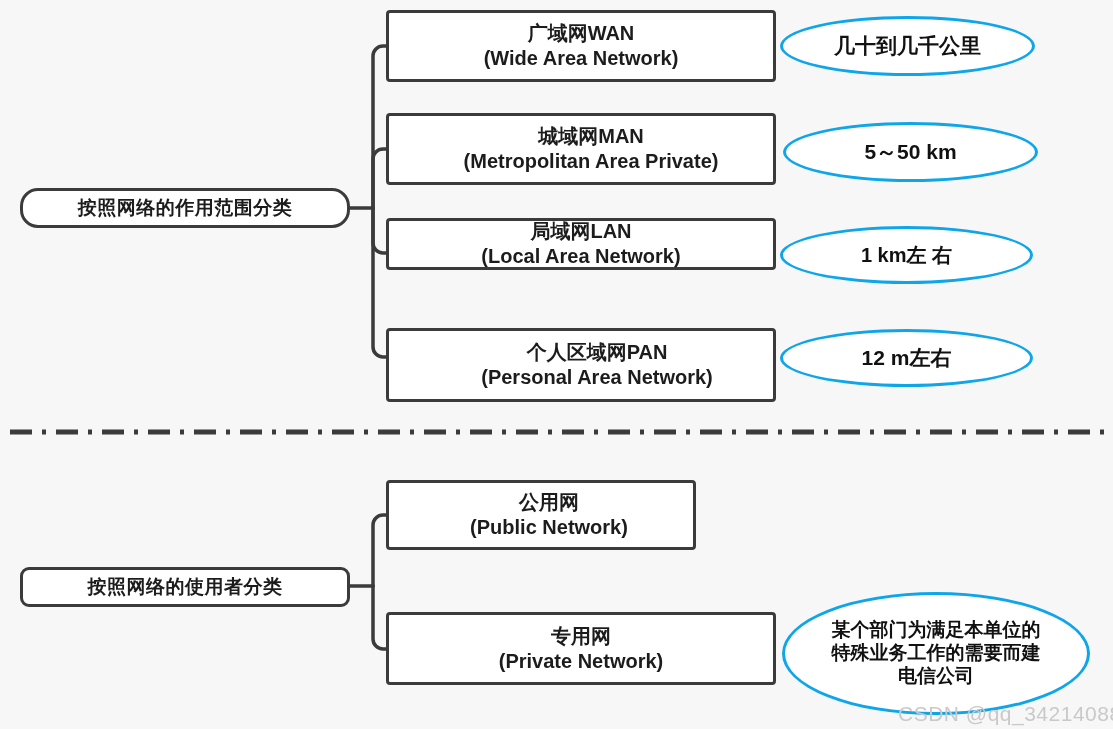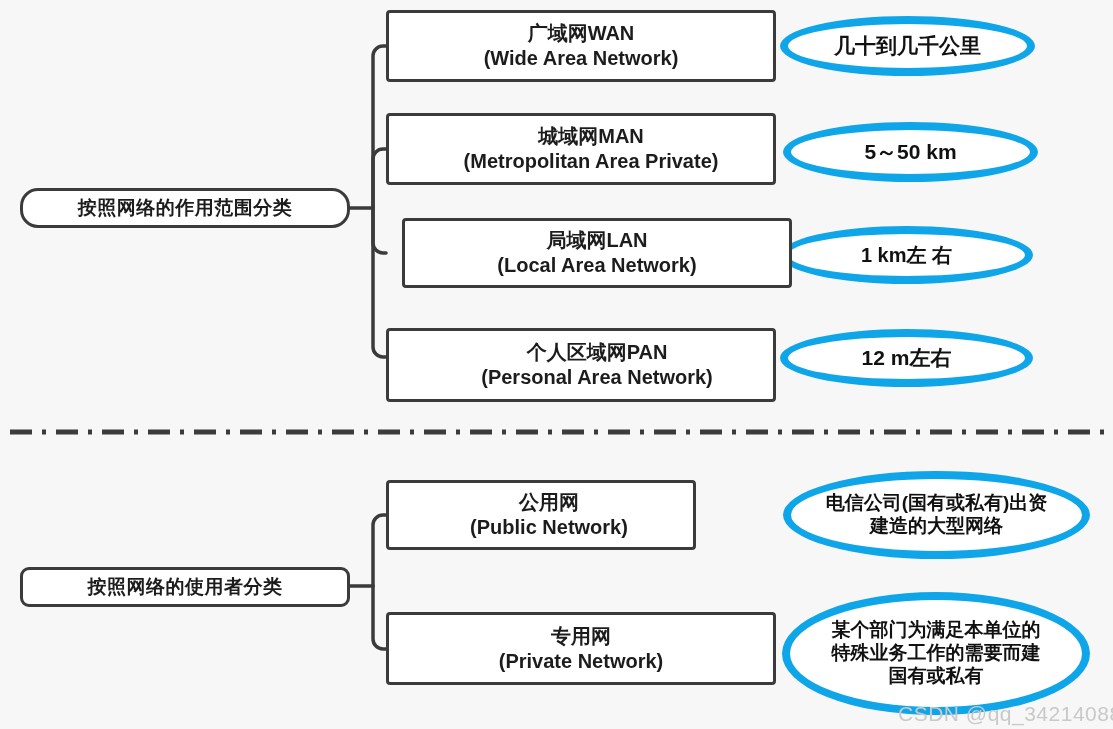--- a/index.html
+++ b/index.html
@@ -59,21 +59,21 @@
     color: #1c1c1c;
     font-weight: bold;
     font-size: 19px;
     letter-spacing: 0.5px;
     z-index: 3;
   }
   .bubble {
     position: absolute;
     box-sizing: border-box;
     background: #ffffff;
-    border: 8px solid #0ea5e9;
+    border: 3px solid #0ea5e9;
     border-radius: 50%;
     display: flex;
     align-items: center;
     justify-content: center;
     text-align: center;
     color: #111111;
     font-weight: bold;
     line-height: 1.2;
     z-index: 2;
   }
@@ -129,21 +129,21 @@
   <div class="node-box" style="left:386px; top:10px; width:390px; height:72px; font-size:20px;">
     <span class="ln1">广域网WAN</span>
     <span class="ln2">(Wide Area Network)</span>
   </div>
 
   <div class="node-box" style="left:386px; top:113px; width:390px; height:72px; font-size:20px;padding-left:20px;">
     <span class="ln1">城域网MAN</span>
     <span class="ln2">(Metropolitan Area Private)</span>
   </div>
 
-  <div class="node-box" style="left:386px; top:218px; width:390px; height:70px; font-size:20px;margin-left:16px;">
+  <div class="node-box" style="left:386px; top:218px; width:390px; height:52px; font-size:20px;">
     <span class="ln1">局域网LAN</span>
     <span class="ln2">(Local Area Network)</span>
   </div>
 
   <div class="node-box" style="left:386px; top:328px; width:390px; height:74px; font-size:20px;padding-left:32px;">
     <span class="ln1">个人区域网PAN</span>
     <span class="ln2">(Personal Area Network)</span>
   </div>
 
   <div class="bubble" style="left:780px; top:16px; width:255px; height:60px; font-size:21px;">
@@ -169,30 +169,24 @@
   <div class="node-box" style="left:386px; top:480px; width:310px; height:70px; font-size:20px;padding-left:16px;">
     <span class="ln1">公用网</span>
     <span class="ln2">(Public Network)</span>
   </div>
 
   <div class="node-box" style="left:386px; top:612px; width:390px; height:73px; font-size:20px;">
     <span class="ln1">专用网</span>
     <span class="ln2">(Private Network)</span>
   </div>
 
-  <div class="bubble" style="left:783px; top:471px; width:307px; height:88px; font-size:19px;">
-    <span class="btxt">
-      <span>电信公司(国有或私有)出资</span><br>
-      <span>建造的大型网络</span>
-    </span>
-  </div>
 
   <div class="bubble" style="left:782px; top:592px; width:308px; height:123px; font-size:19px;">
     <span class="btxt">
       <span>某个部门为满足本单位的</span><br>
       <span>特殊业务工作的需要而建</span><br>
-      <span>国有或私有</span>
+      <span>电信公司</span>
     </span>
   </div>
 
   <div class="watermark" style="left:898px; top:702px;">CSDN @qq_34214088</div>
 
 </div>
 
 </body></html>

